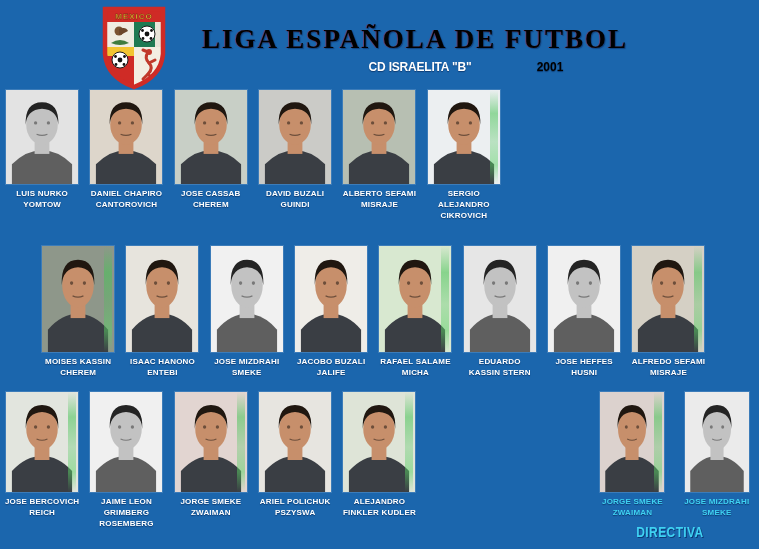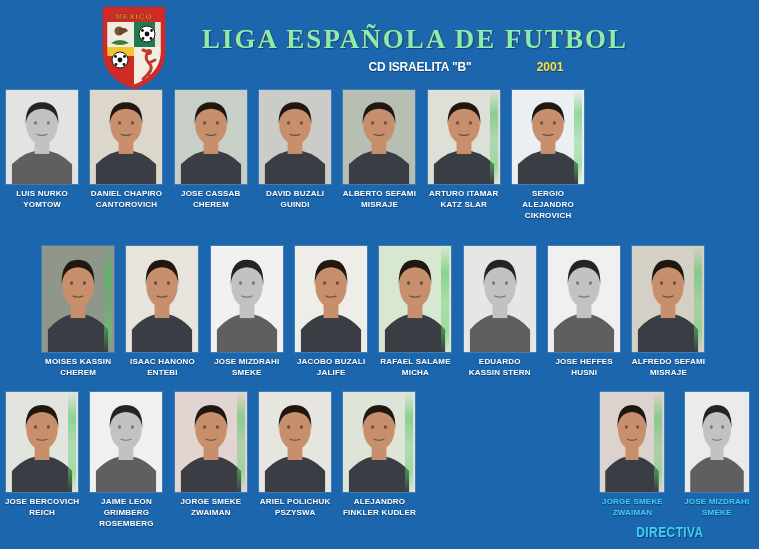--- a/index.html
+++ b/index.html
@@ -11,32 +11,32 @@
     font-family:"Liberation Sans", sans-serif;
   }
 
   
   .logo{position:absolute;left:98px;top:2px;width:72px;height:88px;}
   .title{
     position:absolute;left:175px;top:24px;width:480px;
     text-align:center;
     font-family:"Liberation Serif", serif;
     font-weight:bold;font-size:27px;letter-spacing:2px;
-    color:#86efac;
+    color:#000000;
     text-shadow:-1px 0 rgba(150,40,70,.55), 1px 1px 1px rgba(8,30,80,.5);
     white-space:nowrap;
   }
   .subtitle{
     position:absolute;left:330px;top:60px;width:180px;text-align:center;
     font-weight:bold;font-size:12px;letter-spacing:-0.2px;color:#ffffff;
     text-shadow:0 1px 1px rgba(0,20,60,.5);white-space:nowrap;
   }
   .year{
     position:absolute;left:510px;top:60px;width:80px;text-align:center;
-    font-weight:bold;font-size:12px;color:#fde047;
+    font-weight:bold;font-size:12px;color:#000000;
     text-shadow:0 1px 1px rgba(0,20,60,.5);
   }
 
   
   .row{
     position:absolute;left:0;width:602px;
     display:grid;grid-template-columns:repeat(9, 84.33px);
   }
   .row[data-row="0"]{top:90px;}
   .row[data-row="1"]{top:246px;margin-left:36px;}
@@ -212,38 +212,20 @@
             <circle cx="43" cy="35" r="1.7" fill="rgba(0,0,0,.45)"></circle>
             <path d="M31,47 Q36.5,49.5 42,47" stroke="rgba(0,0,0,.45)" stroke-width="1.2" fill="none"></path>
           </svg>
         </div>
         <div class="caption">
           <div>ALBERTO SEFAMI</div>
           <div>MISRAJE</div>
         </div>
       </div>
       <div class="cell">
-        <div class="photo" style="background: rgb(221, 224, 214);">
-          <svg viewBox="0 0 73 100" preserveAspectRatio="none">
-            <path d="M6,100 L6,79 Q20,64 36.5,64 Q53,64 67,79 L67,100 Z" fill="#3a3e44"></path>
-            <rect x="29" y="50" width="15" height="18" fill="#c78f6b"></rect>
-            <ellipse cx="36.5" cy="37" rx="16" ry="21" fill="#c78f6b"></ellipse>
-            <path d="M20,37 Q19,13 36.5,13 Q54,13 53,37 Q52,21 36.5,20 Q21,21 20,37 Z" fill="#201710"></path>
-            <circle cx="30" cy="35" r="1.7" fill="rgba(0,0,0,.45)"></circle>
-            <circle cx="43" cy="35" r="1.7" fill="rgba(0,0,0,.45)"></circle>
-            <path d="M31,47 Q36.5,49.5 42,47" stroke="rgba(0,0,0,.45)" stroke-width="1.2" fill="none"></path>
-          </svg>
-          <div class="streak"></div>
-        </div>
-        <div class="caption">
-          <div>ARTURO ITAMAR</div>
-          <div>KATZ SLAR</div>
-        </div>
-      </div>
-      <div class="cell">
         <div class="photo" style="background: rgb(236, 239, 241);">
           <svg viewBox="0 0 73 100" preserveAspectRatio="none">
             <path d="M6,100 L6,79 Q20,64 36.5,64 Q53,64 67,79 L67,100 Z" fill="#3a3e44"></path>
             <rect x="29" y="50" width="15" height="18" fill="#c78f6b"></rect>
             <ellipse cx="36.5" cy="37" rx="16" ry="21" fill="#c78f6b"></ellipse>
             <path d="M20,37 Q19,13 36.5,13 Q54,13 53,37 Q52,21 36.5,20 Q21,21 20,37 Z" fill="#201710"></path>
             <circle cx="30" cy="35" r="1.7" fill="rgba(0,0,0,.45)"></circle>
             <circle cx="43" cy="35" r="1.7" fill="rgba(0,0,0,.45)"></circle>
             <path d="M31,47 Q36.5,49.5 42,47" stroke="rgba(0,0,0,.45)" stroke-width="1.2" fill="none"></path>
           </svg>

